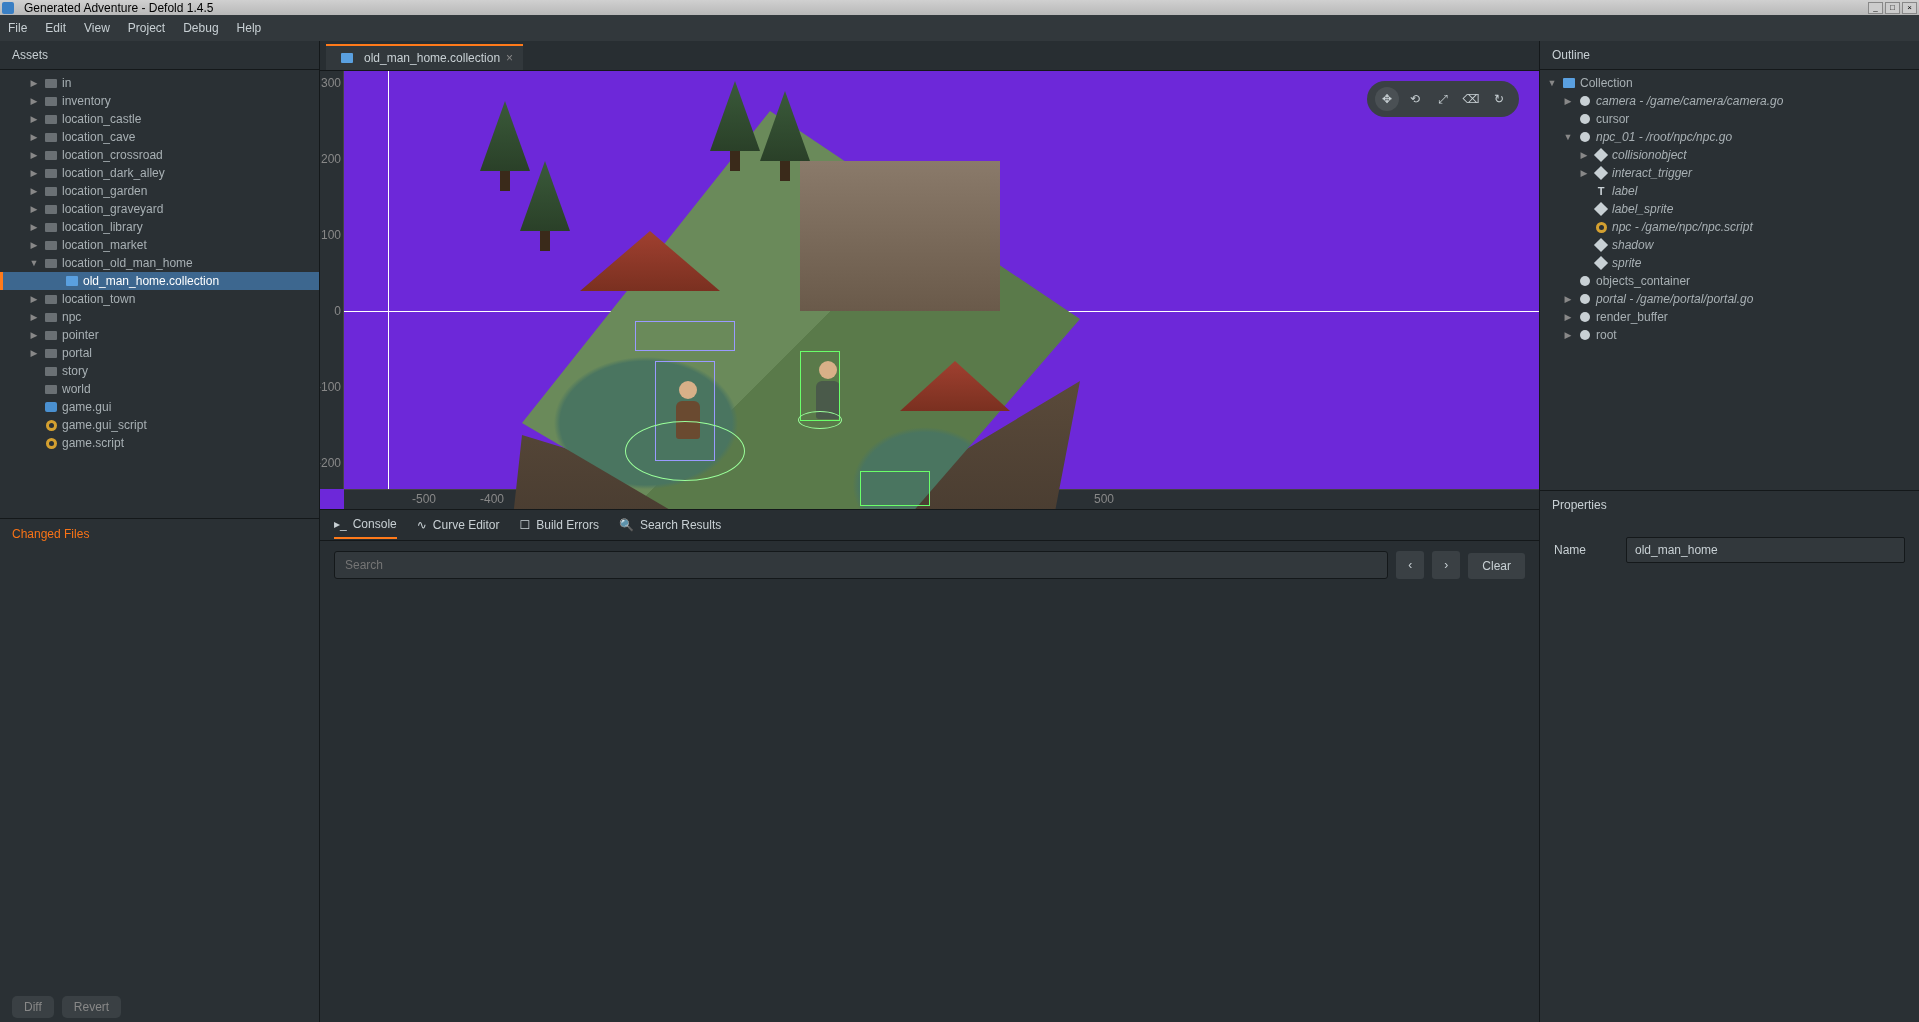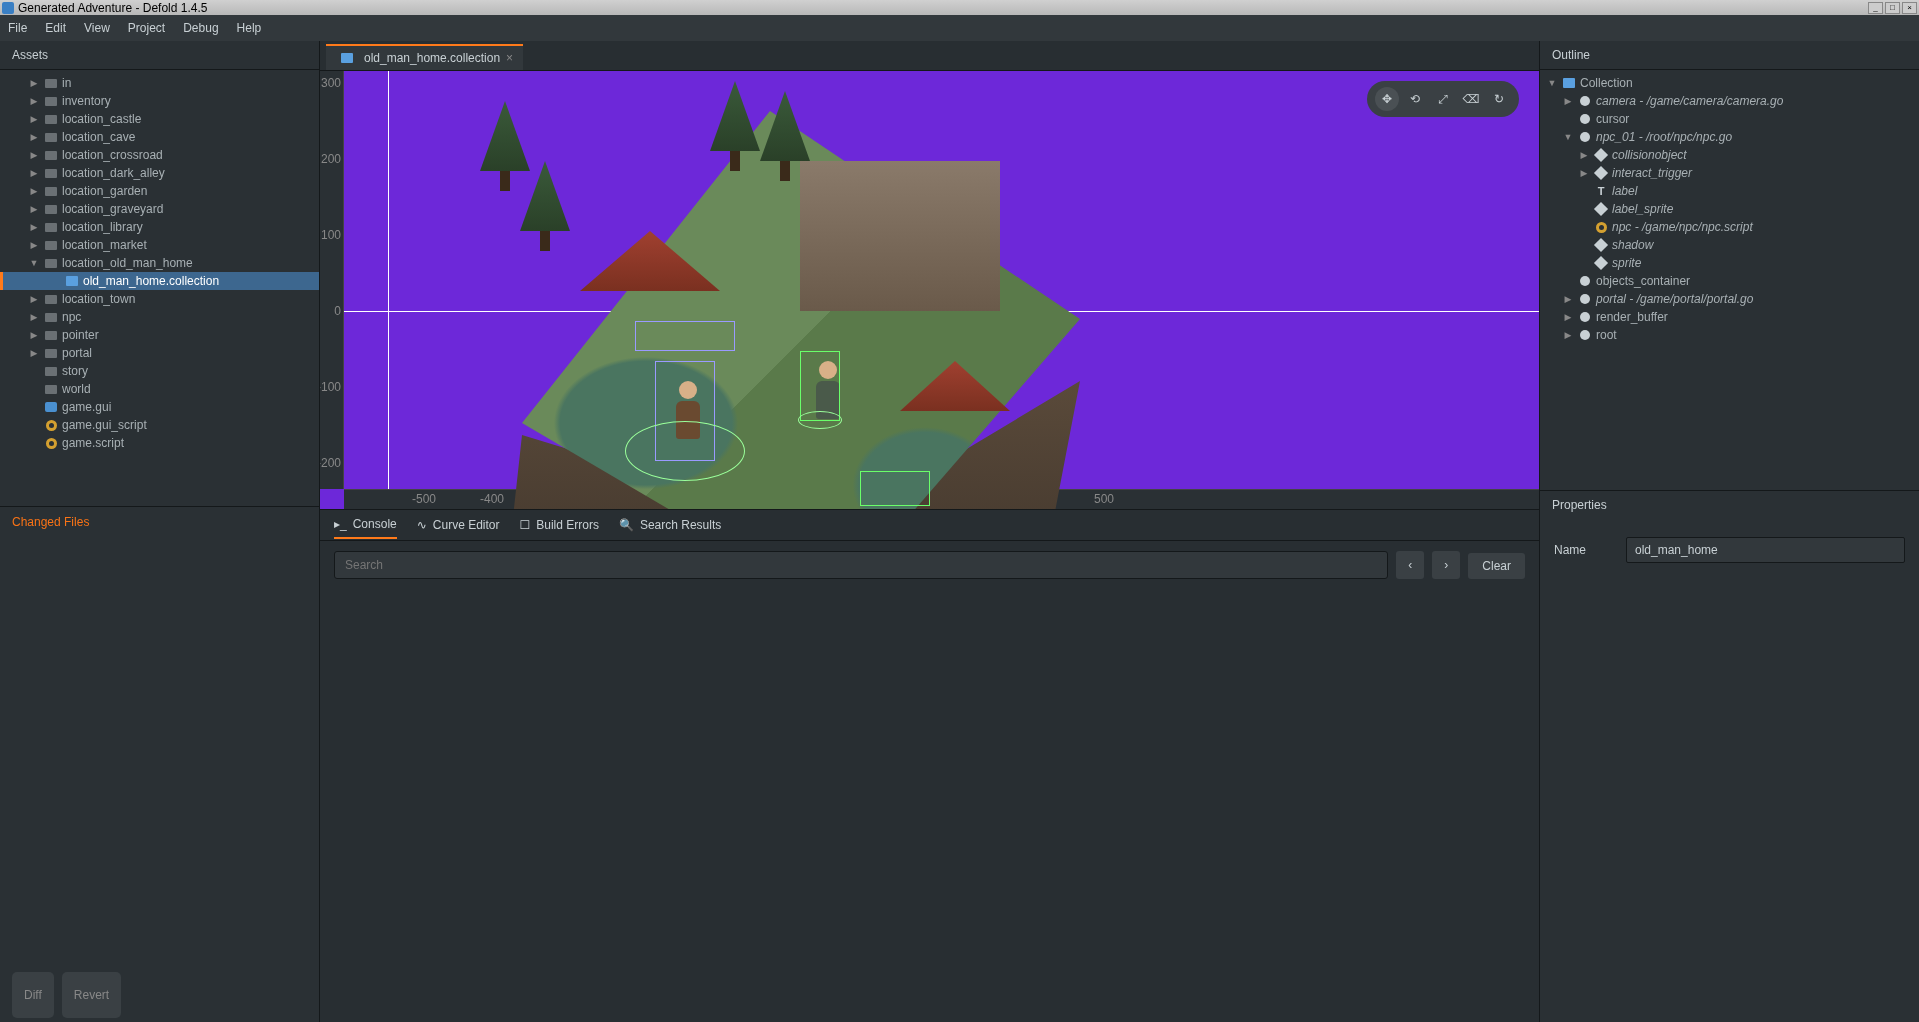--- a/index.html
+++ b/index.html
@@ -1,20 +1,20 @@
 <!DOCTYPE html>
 <html><head>
 <meta charset="utf-8">
 <style>
   * { margin: 0; padding: 0; box-sizing: border-box; font-family: "Segoe UI", Arial, sans-serif; font-size: 12px; }
   body { background: #1e2428; color: #a8b0b4; overflow: hidden; width: 1919px; height: 1022px; }
 
   
   .titlebar { height: 15px; background: linear-gradient(#d0d0d0,#b8b8b8); display:flex; align-items:center; justify-content:space-between; padding:0 2px; color:#000; font-size:11px;}
-  .titlebar-left{display:flex;align-items:center;gap:4px;}
+  .titlebar-left{display:flex;align-items:center;gap:10px;}
   .titlebar-logo{width:12px;height:12px;background:#3a7fc4;border-radius:2px;}
   .titlebar-btns{display:flex;gap:2px;}
   .titlebar-btn{width:15px;height:12px;background:#ccc;border:1px solid #888;font-size:8px;display:flex;align-items:center;justify-content:center;}
 
   
   .menubar { height: 22px; background:#32383c; display:flex; align-items:center; padding:13px 8px; gap:18px;}
   .menu-item { color:#c8d0d4; cursor:pointer;}
 
   
   .main { display:flex; height: calc(1022px - 15px - 22px);}
@@ -36,21 +36,21 @@
   .ico-gui  { width:12px; height:10px; background:#4a90d0; border-radius:2px;}
   .ico-gear { width:11px; height:11px; border-radius:50%; background:#d4a030; position:relative;}
   .ico-gear::before{content:"";position:absolute;inset:3px;border-radius:50%;background:#2a3034;}
   .ico-go{width:10px;height:10px;border-radius:50%;background:#c8d0d4;}
   .ico-comp{width:10px;height:10px;background:#c8d0d4;transform:rotate(45deg);}
   .ico-T{font-weight:bold;color:#c8d0d4;font-size:11px;}
   .italic{font-style:italic;}
 
   .changed-section{padding:8px 12px;color:#f97316;}
   .bottom-btns{padding:8px 12px;display:flex;gap:8px;margin-top:auto;}
-  .btn-flat{background:#3a4044;color:#888;padding:16px 12px;border-radius:5px;cursor:pointer;border:none;}
+  .btn-flat{background:#3a4044;color:#888;padding:4px 12px;border-radius:5px;cursor:pointer;border:none;}
 
   
   .tab-row{height:30px;display:flex;align-items:flex-end;padding:0 6px;border-bottom:1px solid #14181a;}
   .tab{display:flex;align-items:center;gap:6px;padding:5px 10px;background:#32383c;border-top:2px solid #ff7a1a;color:#c8d0d4;}
   .tab-close{color:#888;cursor:pointer;}
 
   .scene{flex:1;position:relative;background:#6d28d9;overflow:hidden;}
   .ruler-v{position:absolute;left:0;top:0;bottom:20px;width:24px;background:#2a3034;border-right:1px solid #444;font-size:9px;color:#888;}
   .ruler-h{position:absolute;left:24px;right:0;bottom:0;height:20px;background:#2a3034;border-top:1px solid #444;font-size:9px;color:#888;}
   .tick-v{position:absolute;right:2px;transform:translateY(-50%);}

